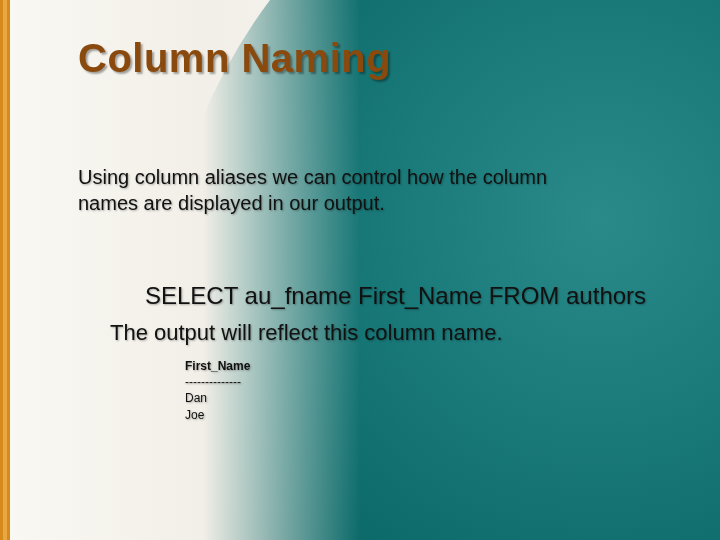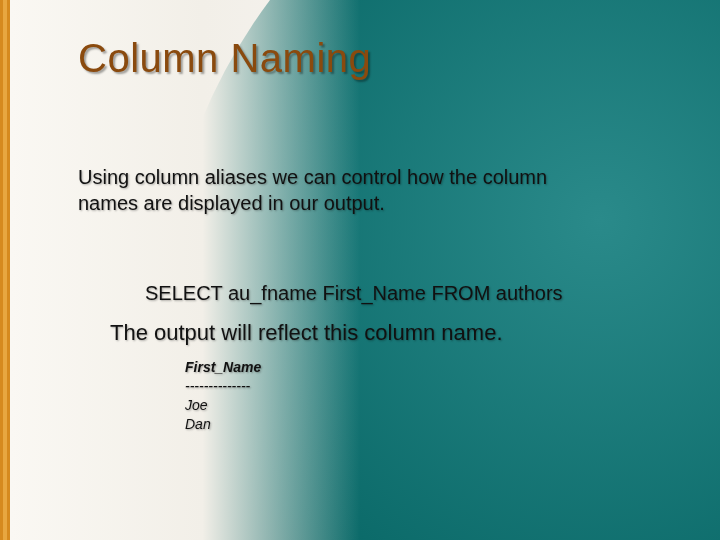--- a/index.html
+++ b/index.html
@@ -62,60 +62,59 @@
     left: 0;
     width: 720px;
     height: 540px;
     z-index: 5;
   }
   .title {
     position: absolute;
     top: 36px;
     left: 78px;
     font-size: 40px;
-    font-weight: normal;
+    font-weight: bold;
     color: #8a4a0e;
     text-shadow: 2px 2px 2px rgba(0,0,0,0.35);
     letter-spacing: 0.5px;
   }
   .paragraph {
     position: absolute;
     top: 165px;
     left: 78px;
     width: 520px;
     font-size: 20px;
     color: #111;
     line-height: 1.28;
     text-shadow: 1px 1px 2px rgba(0,0,0,0.3);
   }
   .sql-line {
     position: absolute;
     top: 282px;
     left: 145px;
-    font-size: 20px;
+    font-size: 24px;
     color: #111;
     text-shadow: 1px 1px 2px rgba(0,0,0,0.3);
   }
   .reflect-line {
     position: absolute;
     top: 320px;
     left: 110px;
     font-size: 22px;
     color: #111;
     text-shadow: 1px 1px 2px rgba(0,0,0,0.3);
   }
   .output-block {
     position: absolute;
     top: 358px;
     left: 185px;
-    font-size: 14px;
+    font-size: 12px;
     color: #111;
     line-height: 1.35;
     text-shadow: 1px 1px 2px rgba(0,0,0,0.3);
-    font-style: italic;
   }
   .output-block .header { font-weight: bold; }
 </style>
 </head>
 <body>
 
 <div class="slide">
   <div class="teal-shape"></div>
   <div class="light-panel"></div>
   <div class="left-bar"></div>
@@ -127,18 +126,18 @@
 
     <div class="paragraph">Using column aliases we can control how the column names are displayed in our output.</div>
 
     <div class="sql-line">SELECT au_fname First_Name FROM authors</div>
 
     <div class="reflect-line">The output will reflect this column name.</div>
 
     <div class="output-block">
       <div class="header">First_Name</div>
       <div>--------------</div>
+      <div>Dan</div>
       <div>Joe</div>
-      <div>Dan</div>
     </div>
 
   </div>
 </div>
 
 </body></html>

